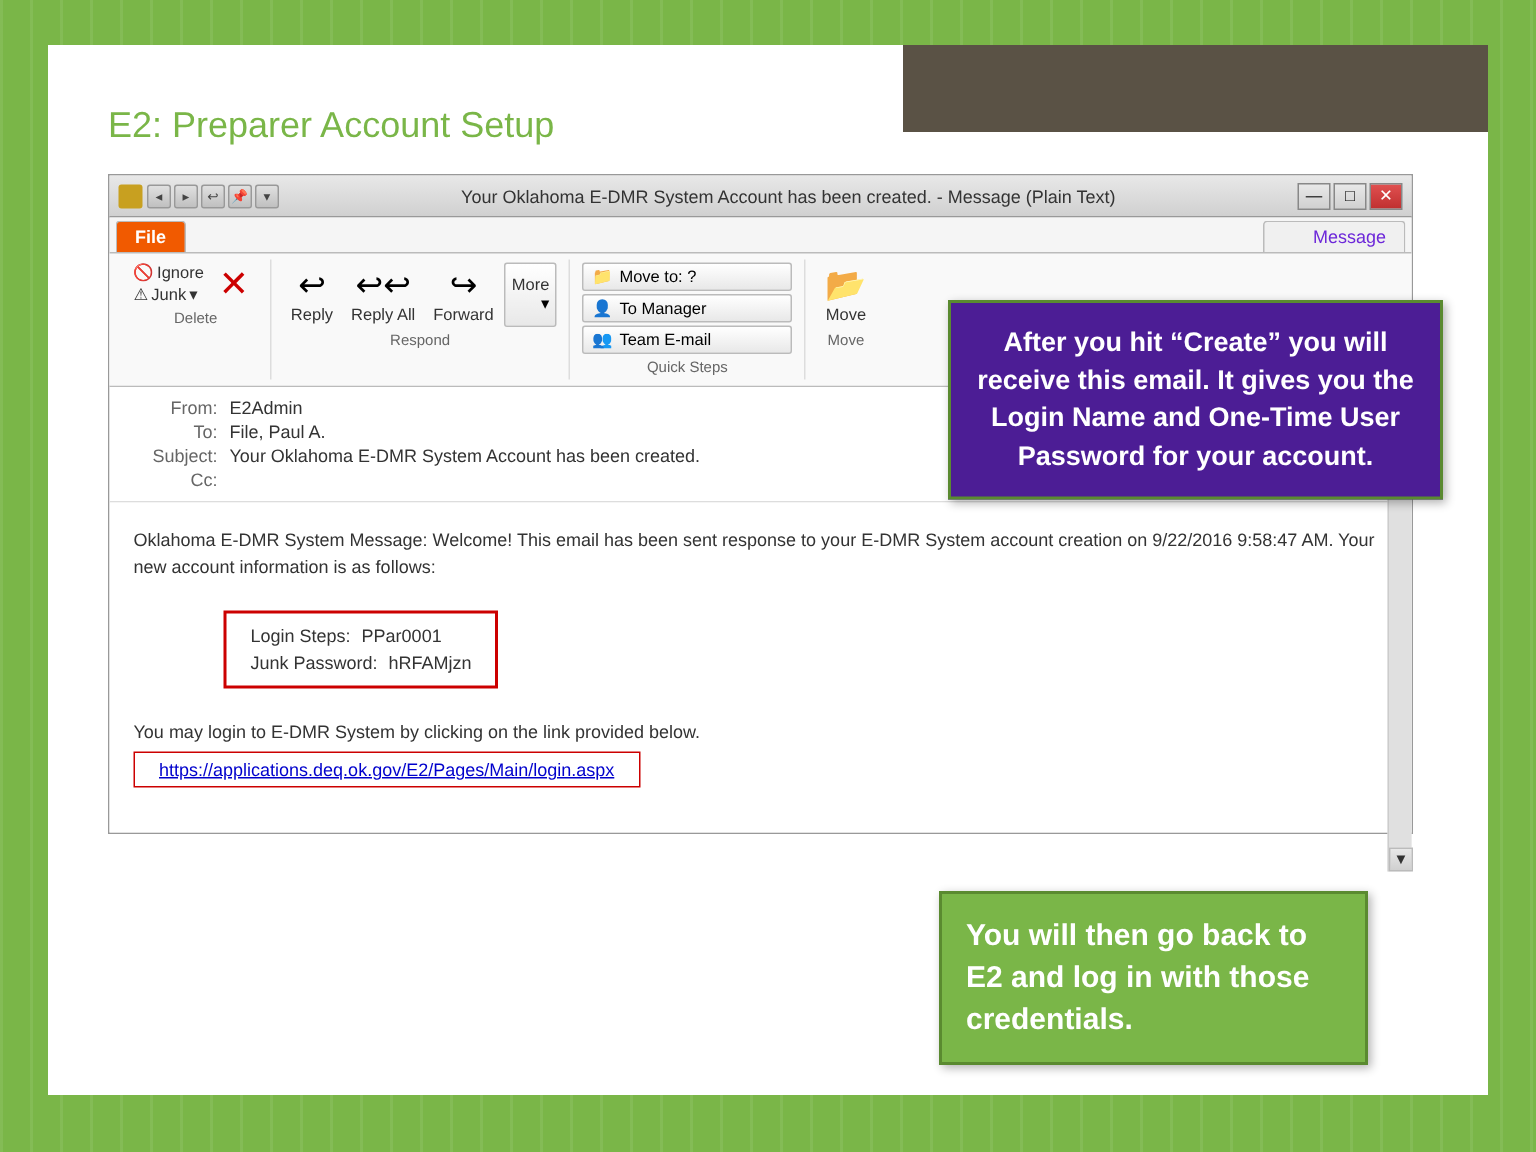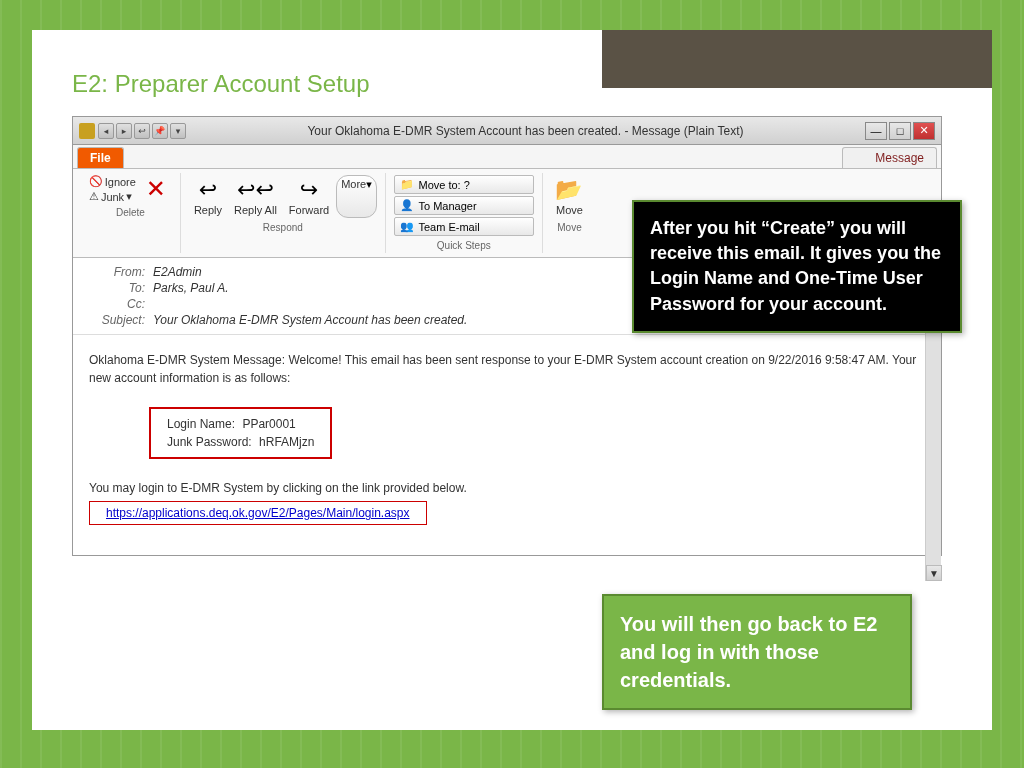--- a/index.html
+++ b/index.html
@@ -143,21 +143,21 @@
       background: #ddd;
       color: #333;
     }
     .ribbon-tab.active {
       background: #f15a00;
       color: white;
       font-weight: bold;
     }
     .ribbon-tab.message {
       background: #f0f0f0;
-      color: #7f1d1d;
+      color: #6d28d9;
       padding-left: 32px;
     }
 
     .ribbon-content {
       background: #f9f9f9;
       border-top: 1px solid #bbb;
       padding: 4px 8px;
       display: flex;
       align-items: stretch;
       gap: 0;
@@ -243,21 +243,20 @@
       padding: 6px 12px;
       border-bottom: 1px solid #ddd;
       font-size: 12px;
     }
 
     .email-header-row {
       display: flex;
       align-items: flex-start;
       gap: 8px;
       padding: 1px 0;
-      font-style: italic;
     }
 
     .header-label {
       color: #666;
       width: 60px;
       text-align: right;
       flex-shrink: 0;
     }
 
     .header-value {
@@ -315,28 +314,29 @@
       display: flex;
       align-items: center;
       justify-content: center;
       font-size: 10px;
       cursor: pointer;
     }
 
     
     .callout-box {
       position: absolute;
-      background: #000000;
+      background: #4c1d95;
       border: 2px solid #5a8a30;
       padding: 14px 16px;
       color: white;
       font-size: 18px;
       font-weight: bold;
       line-height: 1.4;
       box-shadow: 2px 2px 6px rgba(0,0,0,0.3);
+      text-align: center;
     }
 
     .callout-box-bottom {
       position: absolute;
       background: #7ab648;
       border: 2px solid #5a8a30;
       padding: 14px 16px;
       color: white;
       font-size: 20px;
       font-weight: bold;
@@ -357,28 +357,28 @@
       cursor: pointer;
       padding: 2px 5px;
     }
 
     .large-icon {
       font-size: 22px;
     }
 
     .more-dropdown {
       display: flex;
-      flex-direction: row;
-      align-items: flex-start;
+      flex-direction: column;
+      align-items: flex-end;
       justify-content: center;
       font-size: 11px;
       cursor: pointer;
       padding: 2px 4px;
       border: 1px solid #bbb;
-      border-radius: 12px;
+      border-radius: 2px;
       background: linear-gradient(to bottom, #fff, #e8e8e8);
     }
 
   </style>
 </head>
 <body>
 
 <div class="slide-container">
 
   <div class="dark-box"></div>
@@ -484,45 +484,45 @@
     </div>
 
     <div class="email-header">
       <div class="email-header-row">
         <span class="header-label">From:</span>
         <span class="header-value">E2Admin</span>
         <span class="email-date">9 AM</span>
       </div>
       <div class="email-header-row">
         <span class="header-label">To:</span>
-        <span class="header-value">Parks, Paul A.</span>
+        <span class="header-value">File, Paul A.</span>
+      </div>
+      <div class="email-header-row">
+        <span class="header-label">Subject:</span>
+        <span class="header-value">Your Oklahoma E-DMR System Account has been created.</span>
       </div>
       <div class="email-header-row">
         <span class="header-label">Cc:</span>
         <span class="header-value"></span>
-      </div>
-      <div class="email-header-row">
-        <span class="header-label">Subject:</span>
-        <span class="header-value">Your Oklahoma E-DMR System Account has been created.</span>
       </div>
     </div>
 
     <div class="email-body">
       <div style="position:relative;">
         <div class="scrollbar" style="position:absolute;right:-16px;top:-100px;height:330px;">
           <div class="scroll-arrow">▲</div>
           <div style="flex:1;background:#e0e0e0;"></div>
           <div class="scroll-arrow">▼</div>
         </div>
 
         <p style="margin-bottom:10px;">Oklahoma E-DMR System Message:  Welcome!  This email has been sent response to your E-DMR System account creation on 9/22/2016 9:58:47 AM.  Your new account information is as follows:</p>
 
         <div class="credentials-box">
           <div>
-            <span>Login Name:</span>
+            <span>Login Steps:</span>
             <span style="margin-left:4px;">PPar0001</span>
           </div>
           <div>
             <span>Junk Password:</span>
             <span style="margin-left:4px;">hRFAMjzn</span>
           </div>
         </div>
 
         <p style="margin-top:10px;margin-bottom:4px;">You may login to E-DMR System by clicking on the link provided below.</p>
         <div style="border:1px solid #cc0000;display:inline-block;padding:2px 16px;">
@@ -530,17 +530,17 @@
         </div>
       </div>
     </div>
 
   </div>
 
   <div class="callout-box" style="top:170px; right:30px; width:330px;">
     <span>After you hit “Create” you will receive this email. It gives you the Login Name and One-Time User Password for your account.</span>
   </div>
 
-  <div class="callout-box-bottom" style="bottom:20px; right:80px; width:310px;">
+  <div class="callout-box-bottom" style="bottom:20px; right:80px; width:286px;">
     <span>You will then go back to E2 and log in with those credentials.</span>
   </div>
 
 </div>
 
 </body></html>

